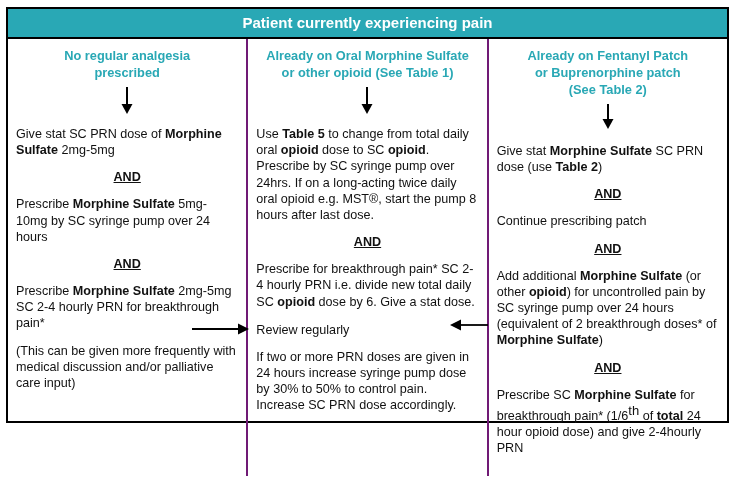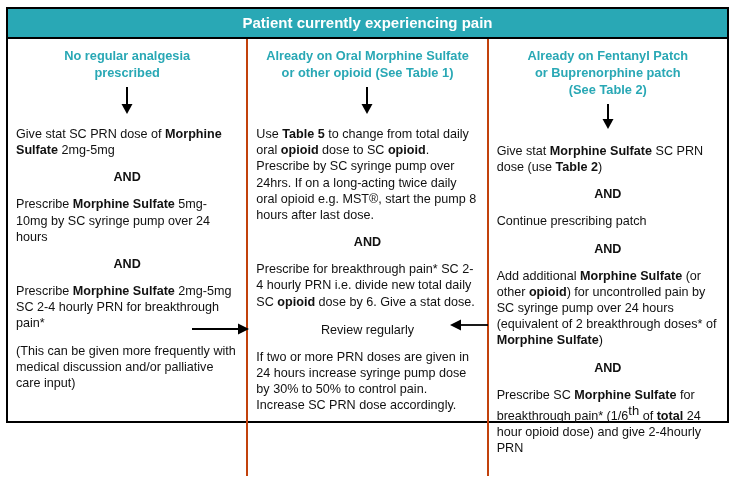--- a/index.html
+++ b/index.html
@@ -12,29 +12,29 @@
     position: absolute; left: 6px; top: 7px; width: 723px; height: 416px;
     border: 2px solid #000; background: #fff; display: flex; flex-direction: column;
   }
   .flow-header {
     background: #29A8B5; color: #ffffff; font-weight: bold; text-align: center;
     font-size: 15px; line-height: 21px; padding: 3px 6px 4px;
     border-bottom: 2px solid #000;
   }
   .columns { position: relative; display: flex; flex: 1 1 auto; }
   .column { flex: 1 1 0; padding: 5px 8px 8px; min-width: 0; }
-  .column + .column { border-left: 2px solid #c2410c; }
+  .column + .column { border-left: 2px solid #701a75; }
   .heading {
     color: #29A8B5; font-weight: bold; text-align: center;
     font-size: 12.8px; line-height: 17px; margin-top: 3px;
   }
   .down-arrow { text-align: center; margin: 6px 0 4px; height: 28px; }
   .para { font-size: 12.6px; line-height: 16.2px; margin: 11px 0; }
-  .and  { font-size: 12.6px; font-weight: bold; text-align: center; line-height: 16px; margin: 2px 0; }
-  .center-text { font-size: 12.6px; text-align: center; margin: 12px 0 2px; line-height: 16px; }
+  .and  { font-size: 12.6px; font-weight: bold; text-align: center; line-height: 16px; margin: 2px 0; text-decoration: underline; }
+  .center-text { font-size: 12.6px; margin: 12px 0 2px; line-height: 16px; }
   sup { font-size: 13px; }
   .h-arrow { position: absolute; }
   .h-arrow-left-col  { left: 184px; top: 284px; }
   .h-arrow-right-col { left: 442px; top: 280px; }
 </style>
 </head>
 <body>
 
 <div class="chart">
 

